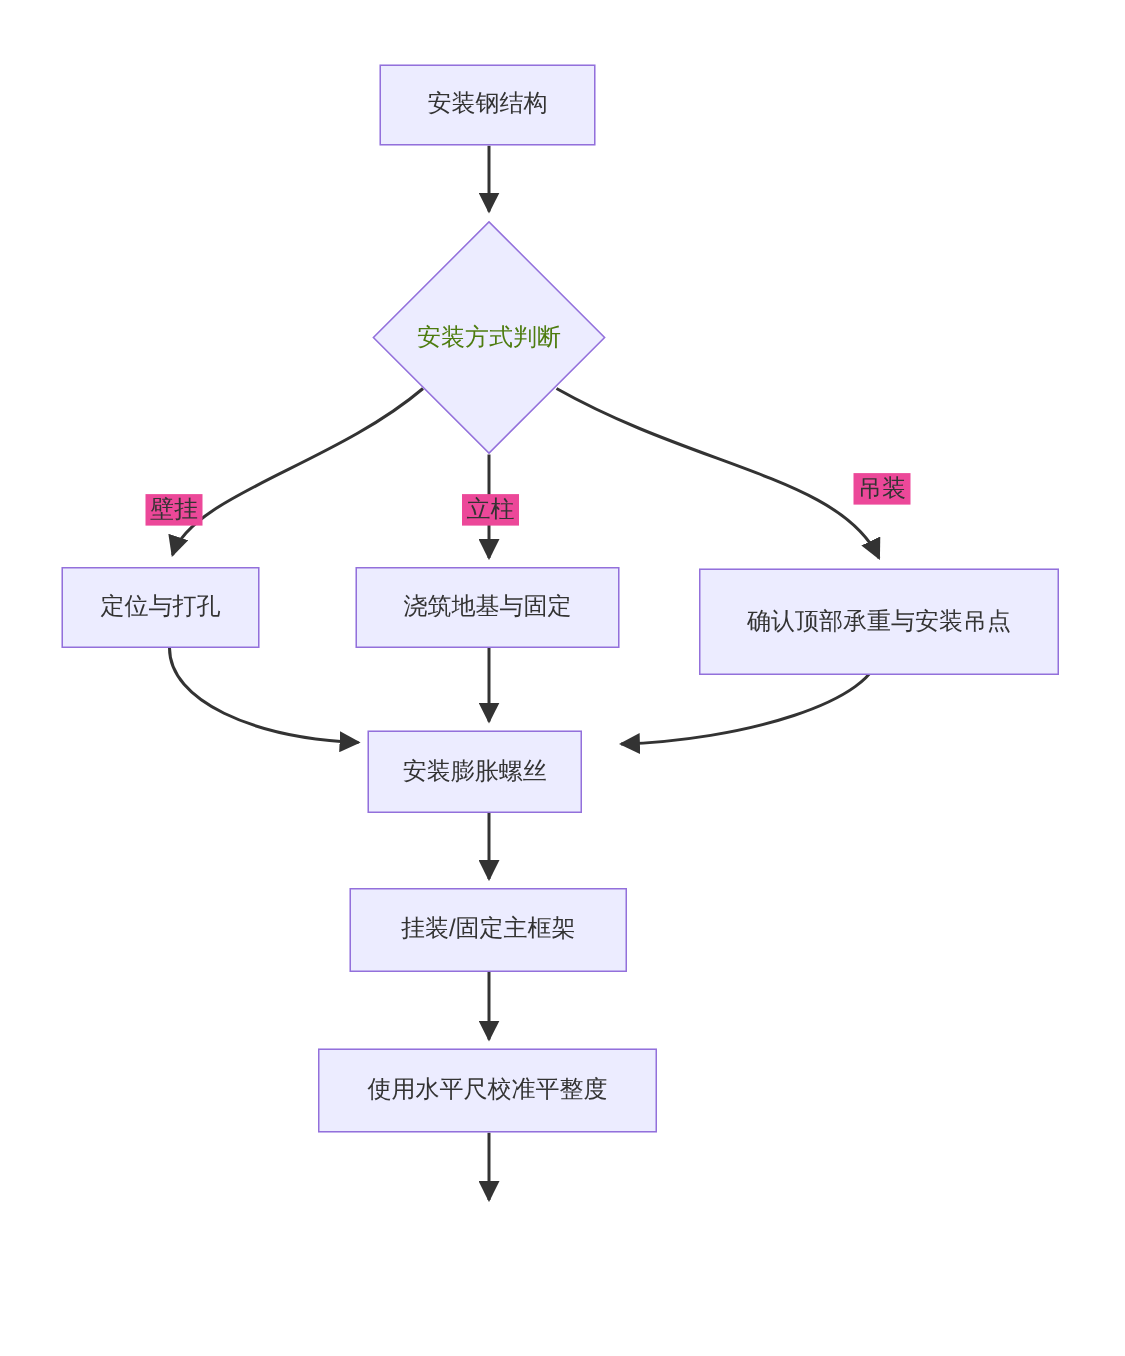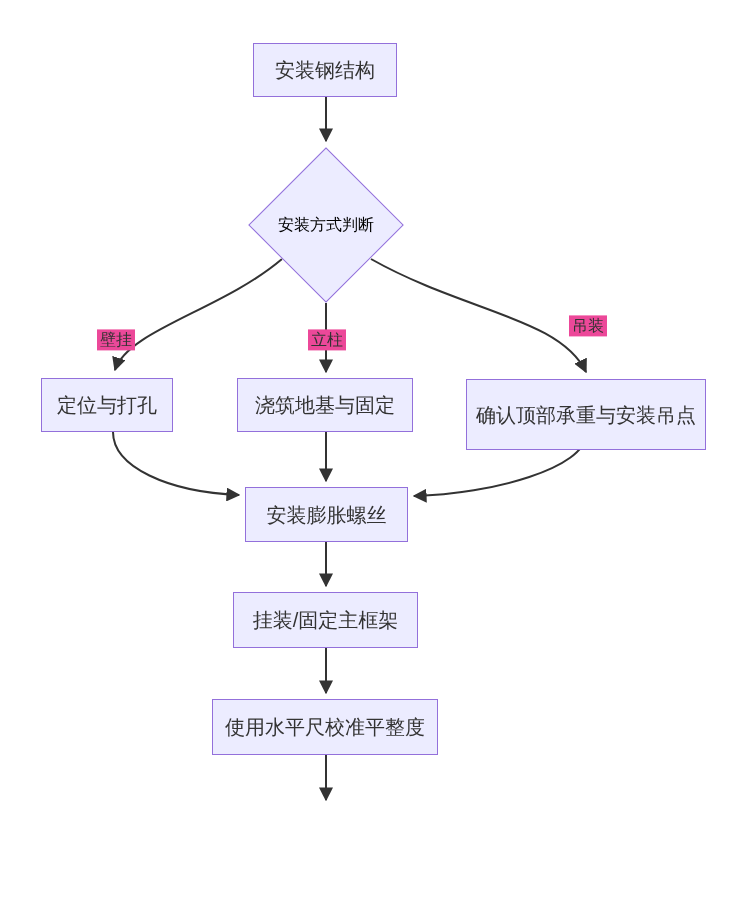--- a/index.html
+++ b/index.html
@@ -17,59 +17,59 @@
     left: 0; top: 0;
     width: 750px; height: 904px;
   }
   .node {
     position: absolute;
     background: #ECECFF;
     border: 1px solid #9370DB;
     display: flex;
     align-items: center;
     justify-content: center;
-    font-size: 20px;
+    font-size: 16px;
     color: #333333;
     text-align: center;
     box-sizing: border-box;
     line-height: 1.2;
   }
   .diamond-shape {
     position: absolute;
     left: 271px; top: 170px;
     width: 110px; height: 110px;
     background: #ECECFF;
     border: 1px solid #9370DB;
     transform: rotate(45deg);
     box-sizing: border-box;
   }
   .diamond-label {
     position: absolute;
     left: 236px; top: 215px;
     width: 180px;
     text-align: center;
     font-size: 16px;
-    color: #000000;
+    color: #4d7c0f;
   }
   .edge-label {
     position: absolute;
     transform: translate(-50%, -50%);
     background: #ec4899;
     color: #333333;
     font-size: 16px;
     padding: 1px 3px;
     white-space: nowrap;
     line-height: 1.2;
   }
   
   .n-start   { left: 253px; top: 43px;  width: 144px; height: 54px; }
   .n-wall    { left: 41px;  top: 378px; width: 132px; height: 54px; }
   .n-column  { left: 237px; top: 378px; width: 176px; height: 54px; }
   .n-ceiling { left: 466px; top: 379px; width: 240px; height: 71px; }
-  .n-anchor  { left: 245px; top: 487px; width: 163px; height: 55px; }
+  .n-anchor  { left: 245px; top: 487px; width: 143px; height: 55px; }
   .n-frame   { left: 233px; top: 592px; width: 185px; height: 56px; }
   .n-level   { left: 212px; top: 699px; width: 226px; height: 56px; }
   .n-done    { left: 245px; top: 806px; width: 162px; height: 56px; }
   .l-wall    { left: 116px; top: 340px; }
   .l-column  { left: 327px; top: 340px; }
   .l-ceiling { left: 588px; top: 326px; }
 </style>
 </head>
 <body>
 

